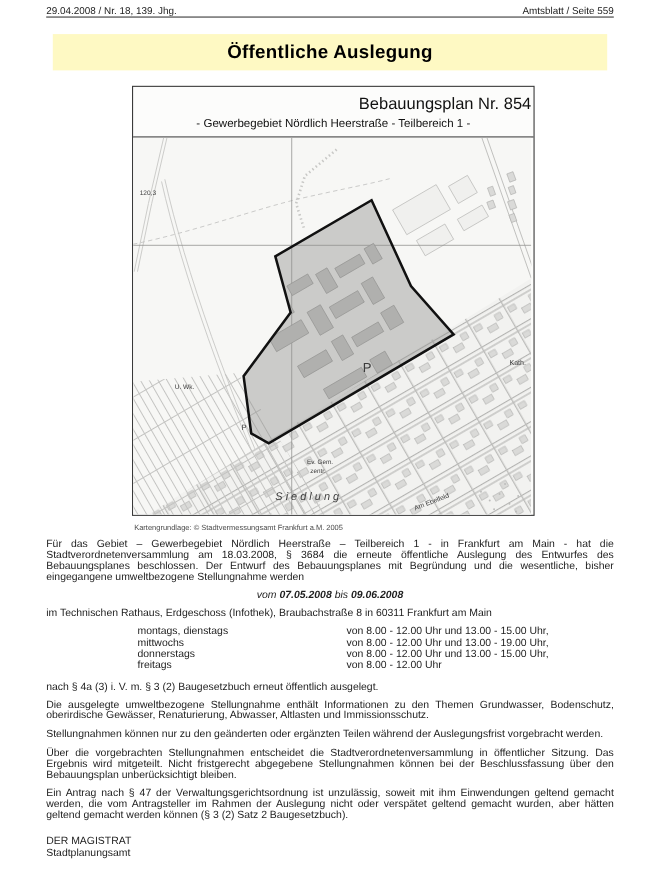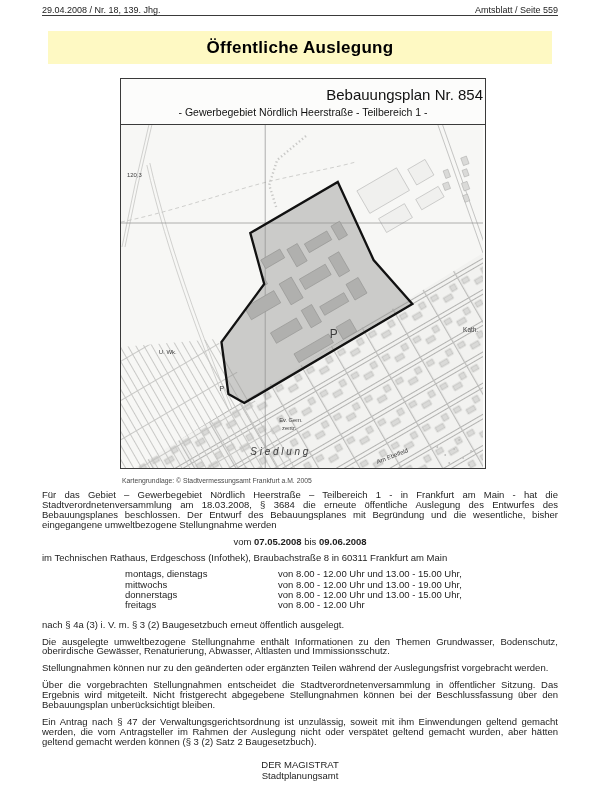--- a/index.html
+++ b/index.html
@@ -19,27 +19,27 @@
   .plan-title .t1{font-size:15px;color:#111;text-align:right;}
   .plan-title .t2{font-size:10.5px;margin-top:3px;color:#111;}
   .map{height:343px;position:relative;overflow:hidden;}
   .map svg{display:block;}
   .map text{font-family:"Liberation Sans",sans-serif;fill:#3c3c3c;}
 
   .caption{position:absolute;left:122px;top:477px;font-size:6.8px;color:#4a4a4a;}
 
   .bodytext{position:absolute;left:42px;top:490px;width:516px;font-size:9.5px;line-height:9.9px;}
   .bodytext p{margin:0 0 7px;text-align:justify;}
-  .dateline{text-align:center;margin:0 0 6px;}
+  .dateline{text-align:center;margin:0 0 6px;font-style:italic;}
   .dateline b{font-weight:bold;}
   .locline{margin:0 0 7px;}
   .schedule{margin:0 0 9px 83px;}
-  .schedule .row{display:flex;line-height:10.3px;}
+  .schedule .row{display:flex;line-height:10.3px;gap:37px;}
   .schedule .day{width:153px;}
-  .sig{text-align:center;line-height:11px;margin-top:12px;}
+  .sig{text-align:left;line-height:11px;margin-top:12px;}
 </style>
 </head>
 <body>
 
 <div class="page">
 
   <div class="header">
     <span>29.04.2008 / Nr. 18, 139. Jhg.</span>
     <span>Amtsblatt / Seite 559</span>
   </div>

